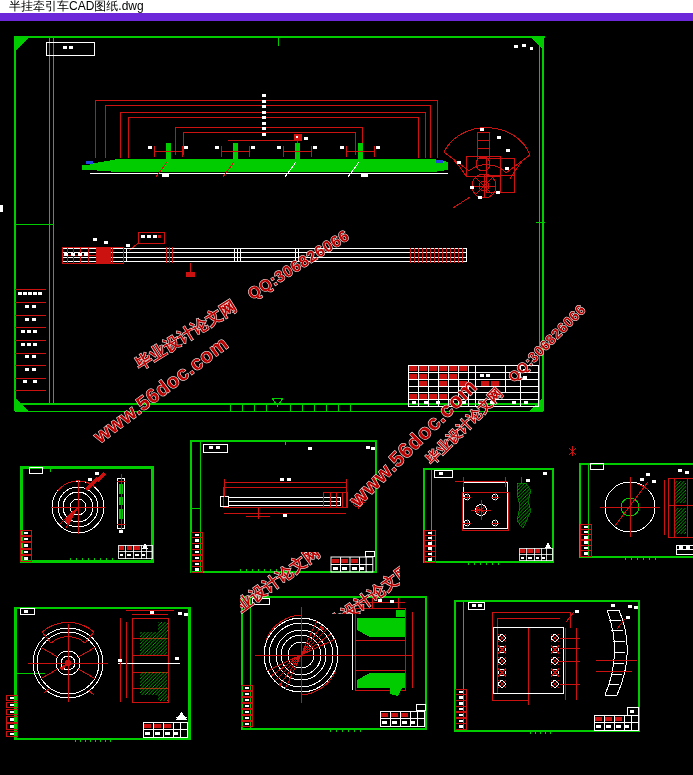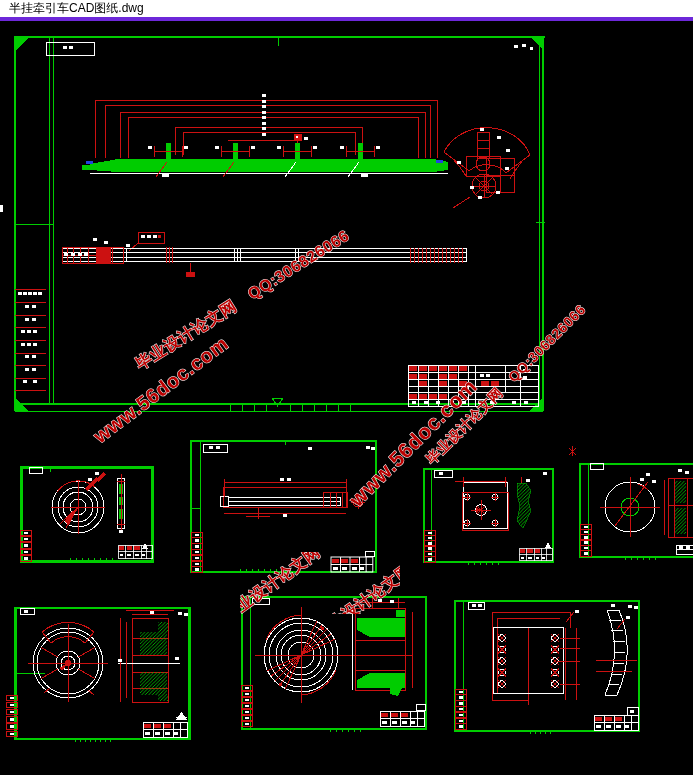--- a/index.html
+++ b/index.html
@@ -1,17 +1,17 @@
 <!DOCTYPE html>
 <html style="--green: #00cc00; --red: #cc1111; --blue: #2244dd; --watermark-red: #bb0000; --titlebar-bg: #ffffff; --titlebar-text: #000000; --canvas-bg: #000000;"><head>
 <meta charset="utf-8">
 <style>
   html,body{margin:0;padding:0;width:693px;height:775px;background:var(--canvas-bg,#000);overflow:hidden}
   .titlebar{position:absolute;left:0;top:0;width:693px;height:21px;background:var(--titlebar-bg,#fff);
-    border-bottom:4px solid #6d28d9;display:flex;align-items:center;padding-left:9px;box-sizing:border-box;
+    border-bottom:8px solid #6d28d9;display:flex;align-items:center;padding-left:9px;box-sizing:border-box;
     font-family:"Liberation Sans",sans-serif;font-size:12px;color:var(--titlebar-text,#000);z-index:5}
   .canvas{position:absolute;left:0;top:24px;width:693px;height:751px;background:var(--canvas-bg,#000)}
   svg{display:block}
   .g{stroke:var(--green,#0c0);stroke-width:1;fill:none}
   .g2{stroke:var(--green,#0c0);stroke-width:2.2;fill:none}
   .gf{fill:var(--green,#0c0);stroke:none}
   .r{stroke:var(--red,#c11);stroke-width:1;fill:none}
   .rf{fill:var(--red,#c11);stroke:none}
   .w{stroke:#fff;stroke-width:1;fill:none}
   .wf{fill:#fff;stroke:none}

